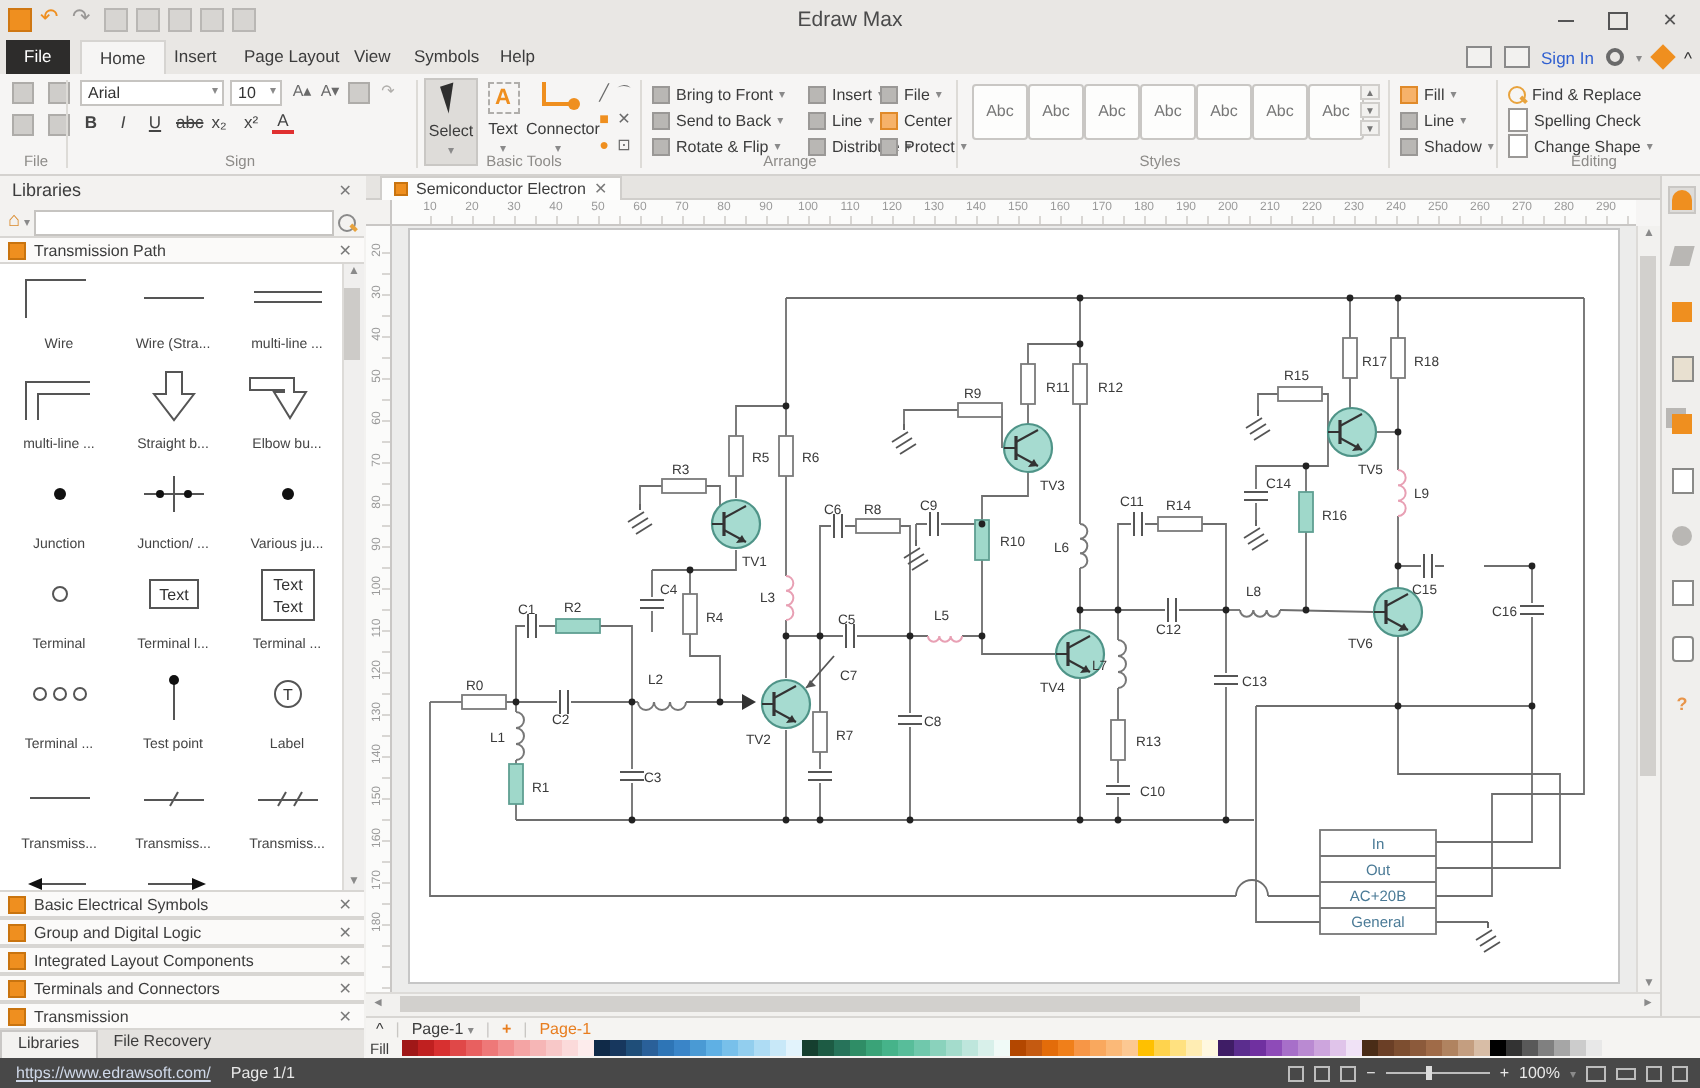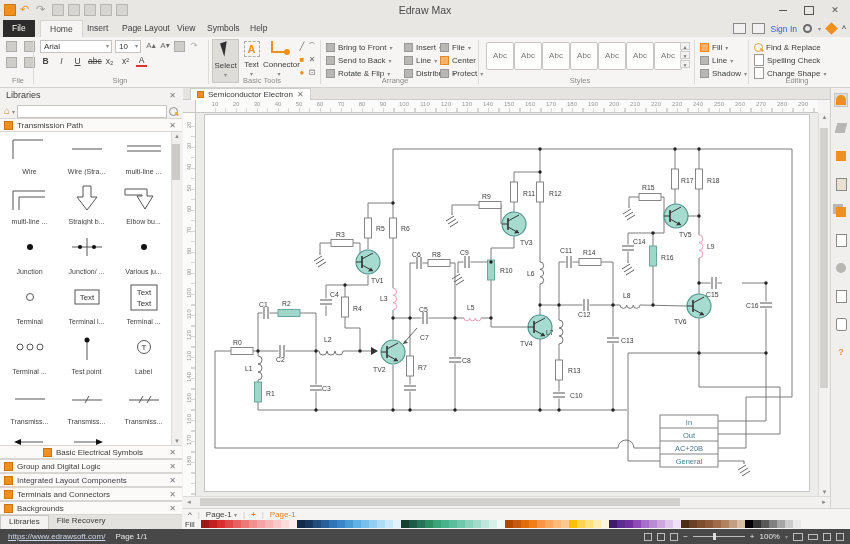--- a/index.html
+++ b/index.html
@@ -421,21 +421,21 @@
             <path stroke="#555" stroke-width="1" fill="none" d="M14,8 H36"></path>
             <path d="M36,5 L43,8 L36,11 Z" fill="#111"></path>
           </svg><div class="lbl"></div></div>
       </div>
     <div class="abs" id="libscroll">
       <div style="position:absolute;top:1px;left:0;width:10px">▲</div>
       <div style="position:absolute;bottom:1px;left:0;width:10px">▼</div>
     </div>
     <div class="abs" id="libthumb" style="top:56px"></div>
     <div class="abs" id="lib-sections">
-        <div class="sec-head" style="top: 0px; position: absolute; justify-content: center;">
+        <div class="sec-head" style="top: 0px; position: absolute;">
           <div class="sec-ic"></div>
           <span>Basic Electrical Symbols</span>
           <div class="sec-x">✕</div>
         </div>
         <div class="sec-head" style="top: 14px; position: absolute;">
           <div class="sec-ic"></div>
           <span>Group and Digital Logic</span>
           <div class="sec-x">✕</div>
         </div>
         <div class="sec-head" style="top: 28px; position: absolute;">
@@ -443,21 +443,21 @@
           <span>Integrated Layout Components</span>
           <div class="sec-x">✕</div>
         </div>
         <div class="sec-head" style="top: 42px; position: absolute;">
           <div class="sec-ic"></div>
           <span>Terminals and Connectors</span>
           <div class="sec-x">✕</div>
         </div>
         <div class="sec-head" style="top: 56px; position: absolute;">
           <div class="sec-ic"></div>
-          <span>Backgrounds</span>
+          <span>Transmission</span>
           <div class="sec-x">✕</div>
         </div>
       </div>
     <div class="abs" id="lib-tabs">
       <div class="lib-tab active">Libraries</div>
       <div class="lib-tab">File Recovery</div>
     </div>
   </div>
 
   <div class="abs" id="doctabs">

